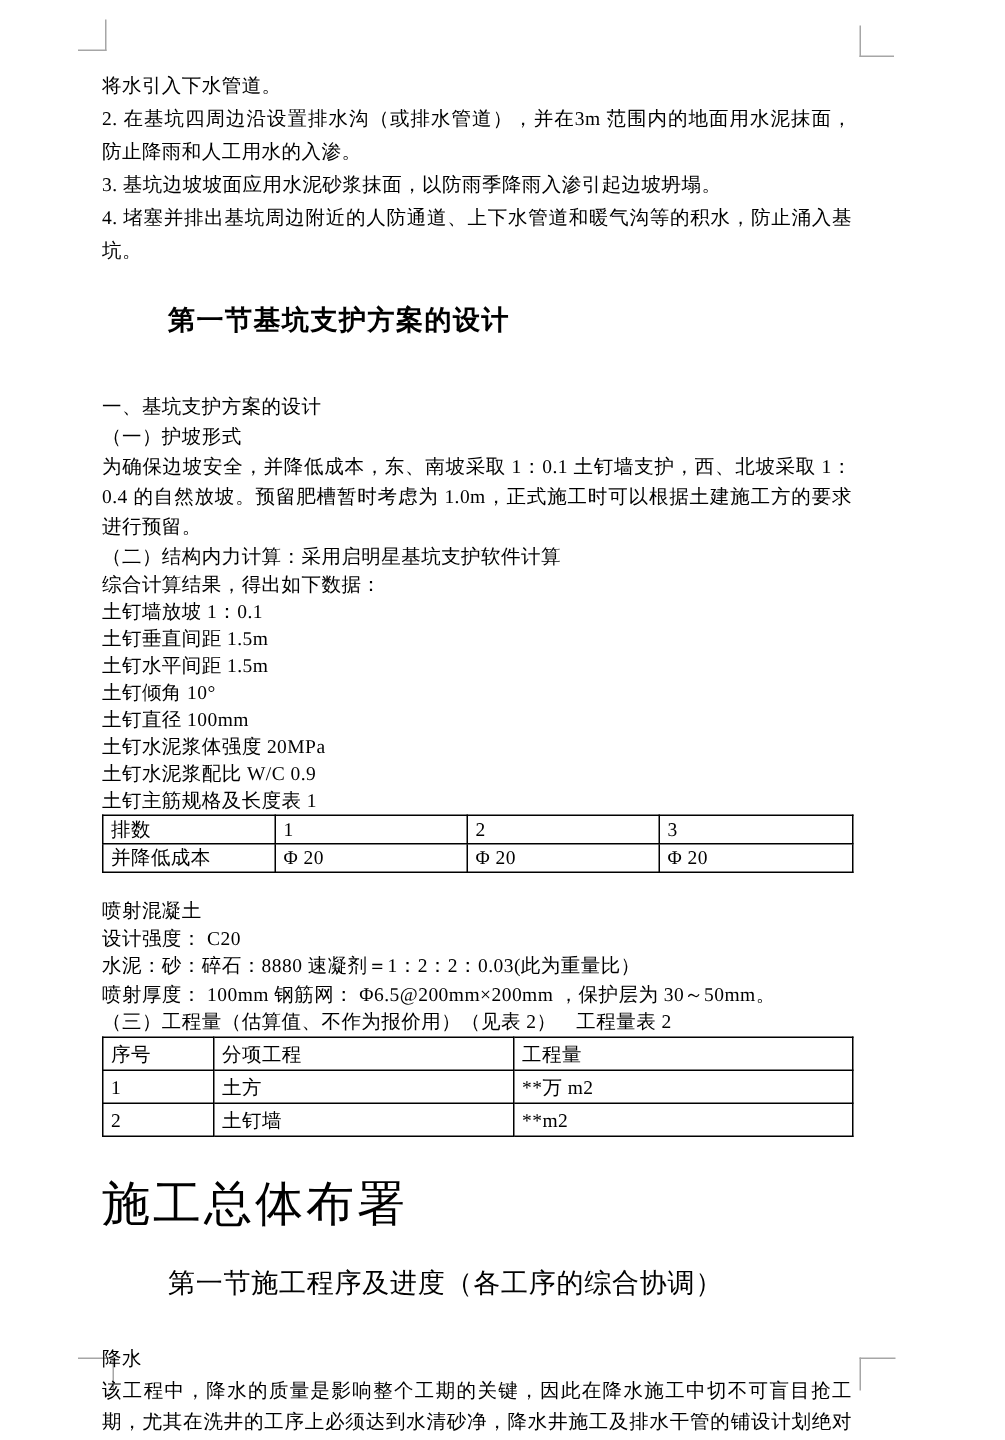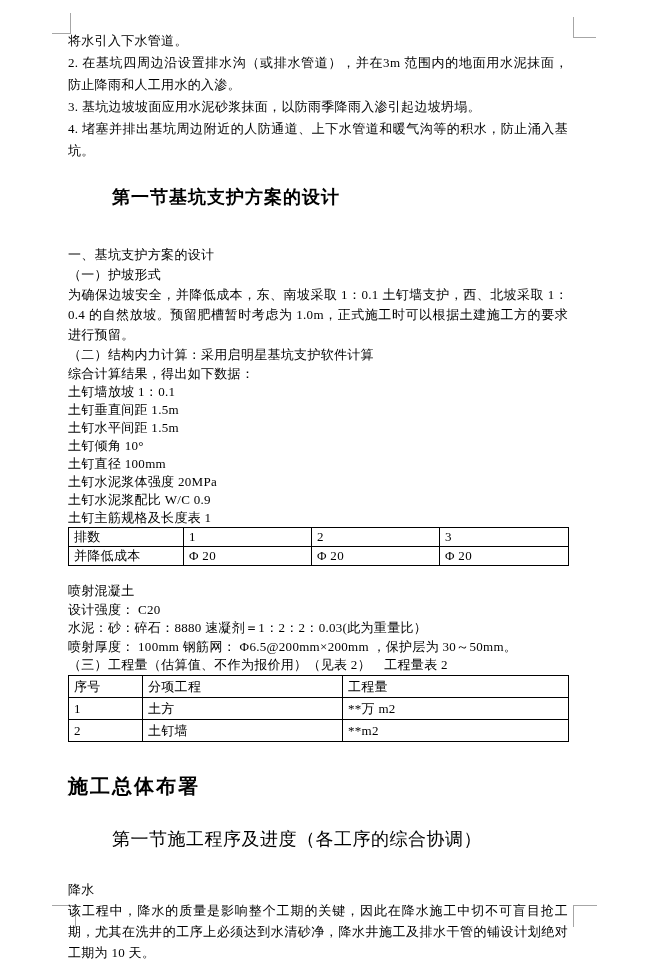--- a/index.html
+++ b/index.html
@@ -11,21 +11,21 @@
   
   .crop{position:absolute;border:0 solid #a6a6a6;}
   .crop.tl{left:52px;top:13px;width:18px;height:20px;border-bottom-width:1px;border-right-width:1px;}
   .crop.tr{left:573px;top:17px;width:22px;height:20px;border-bottom-width:1px;border-left-width:1px;}
   .crop.bl{left:52px;top:905px;width:23px;height:21px;border-top-width:1px;border-right-width:1px;}
   .crop.br{left:573px;top:905px;width:23px;height:21px;border-top-width:1px;border-left-width:1px;}
 
   .content{position:absolute;left:68px;top:30px;width:500px;}
 
   .bl{font-size:13px;letter-spacing:0.3px;}
-  .top-block{margin-top:0;line-height:22px;}
+  .top-block{margin-top:16px;line-height:22px;}
   .top-block p{margin:0;text-align:justify;}
 
   h3.sec-heading{
     margin:24px 0 0 0;padding-left:44px;font-size:18px;font-weight:bold;
     letter-spacing:1px;line-height:23px;
   }
 
   .block2{margin-top:36px;line-height:20px;}
   .block2 p{margin:0;text-align:justify;}
 
@@ -37,21 +37,21 @@
   table.t1 td{height:18px;line-height:18px;}
   table.t2 td{height:21px;line-height:21px;}
   table.t1 col.c0{width:115px;} table.t1 col.c1{width:128px;}
   table.t1 col.c2{width:128px;} table.t1 col.c3{width:129px;}
   table.t2 col.c0{width:74px;} table.t2 col.c1{width:200px;} table.t2 col.c2{width:226px;}
 
   .afterblock{margin-top:16px;line-height:18.5px;}
   .afterblock div{margin:0;}
 
   .chapter-title{
-    margin:26px 0 0 0;font-size:20px;font-weight:bold;letter-spacing:2px;line-height:36px;
+    margin:26px 0 0 0;font-size:32px;font-weight:normal;letter-spacing:2px;line-height:36px;
   }
   h3.sec-heading2{
     margin:24px 0 0 0;padding-left:44px;font-size:18px;font-weight:normal;
     letter-spacing:0.5px;line-height:23px;
   }
   .bottom-block{margin-top:28px;line-height:21px;}
   .bottom-block p{margin:0;text-align:justify;}
 </style>
 </head>
 <body>

